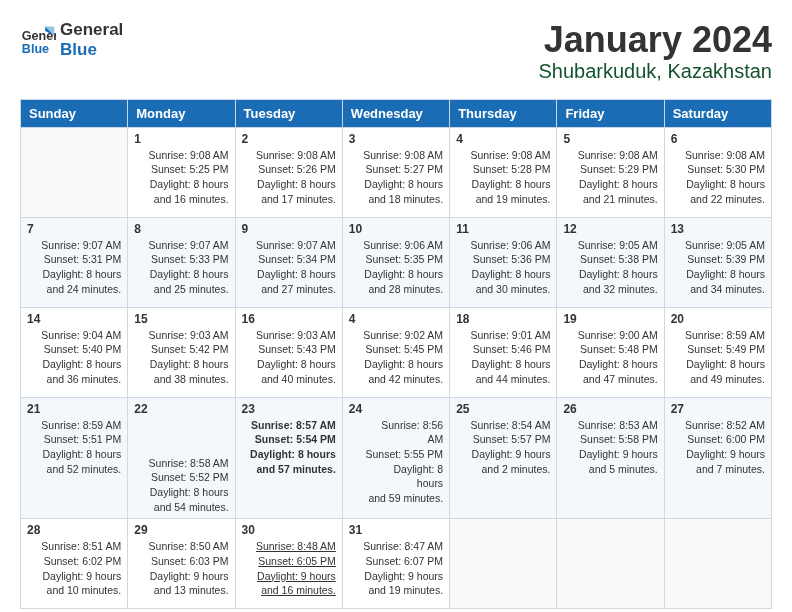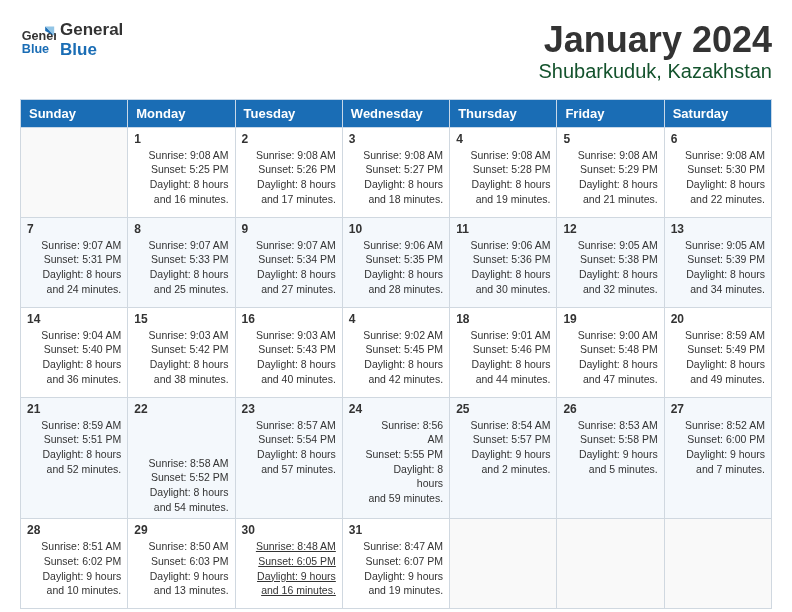--- a/index.html
+++ b/index.html
@@ -277,21 +277,21 @@
         </td>
         <td>
           <span class="day-number">22</span>
           <div class="cell-content" style="white-space: pre-line; margin-top: 40px;">Sunrise: 8:58 AM
 Sunset: 5:52 PM
 Daylight: 8 hours
 and 54 minutes.</div>
         </td>
         <td>
           <span class="day-number">23</span>
-          <div class="cell-content" style="white-space: pre-line;">Sunrise: 8:57 AM
+          <div class="cell-content" style="white-space: pre-line; font-weight: bold;">Sunrise: 8:57 AM
 Sunset: 5:54 PM
 Daylight: 8 hours
 and 57 minutes.</div>
         </td>
         <td>
           <span class="day-number">24</span>
           <div class="cell-content" style="white-space: pre-line; margin-left: 16px;">Sunrise: 8:56 AM
 Sunset: 5:55 PM
 Daylight: 8 hours
 and 59 minutes.</div>

